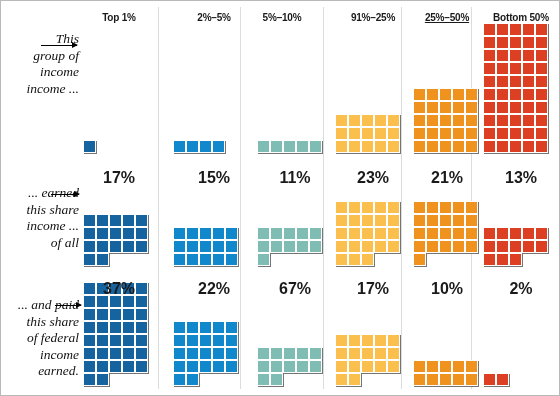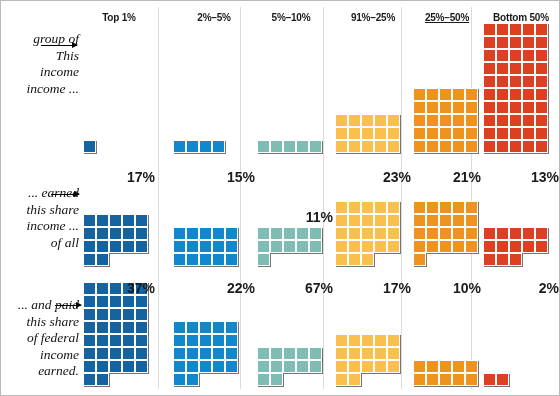--- a/index.html
+++ b/index.html
@@ -30,23 +30,23 @@
     text-align:center;
     font-weight:bold;
     font-size:10px;
     color:#1a1a1a;
     letter-spacing:-0.2px;
     line-height:13px;
   }
   .pct{
     position:absolute;
     width:100%;
-    text-align:right;
+    text-align:center;
     font-weight:bold;
-    font-size:14px;
+    font-size:16px;
     color:#1a1a1a;
     line-height:13px;
   }
   
   .shape{
     position:absolute;
     display:flex;
     flex-direction:column-reverse;
     align-items:flex-start;
   }
@@ -91,21 +91,21 @@
 <body>
 
 <div id="chart">
     <div class="divider" style="left: 157px; background: rgb(220, 220, 220);"></div>
     <div class="divider" style="left: 239px; background: rgb(220, 220, 220);"></div>
     <div class="divider" style="left: 322px; background: rgb(220, 220, 220);"></div>
     <div class="divider" style="left: 400px; background: rgb(220, 220, 220);"></div>
     <div class="divider" style="left: 470px; background: rgb(220, 220, 220);"></div>
     <div class="colhead" style="left: 82px; width: 72px; top: 10px;">Top 1%</div>
     <div class="colhead" style="left: 172px; width: 82px; top: 10px;">2%–5%</div>
-    <div class="colhead" style="left: 252px; width: 76px; top: 10px; text-align: center;">5%–10%</div>
+    <div class="colhead" style="left: 243px; width: 76px; top: 10px; text-align: center;">5%–10%</div>
     <div class="colhead" style="left: 334px; width: 76px; top: 10px;">91%–25%</div>
     <div class="colhead" style="left: 412px; width: 68px; top: 10px; text-decoration: underline;">25%–50%</div>
     <div class="colhead" style="left: 482px; width: 76px; top: 10px;">Bottom 50%</div>
     <div class="shape" style="left: 82px; top: 139px;">
       <div class="srow">
         <div class="cell" style="background: rgb(21, 100, 160);"></div>
       </div>
     </div>
     <div class="shape" style="left: 172px; top: 139px;">
       <div class="srow">
@@ -567,33 +567,33 @@
       </div>
     </div>
     <div class="shape" style="left: 482px; top: 372px;">
       <div class="srow">
         <div class="cell" style="background: rgb(220, 63, 34);"></div>
         <div class="cell" style="background: rgb(220, 63, 34);"></div>
       </div>
     </div>
     <div class="pct" style="left: 82px; width: 72px; top: 170px;">17%</div>
     <div class="pct" style="left: 172px; width: 82px; top: 170px;">15%</div>
-    <div class="pct" style="left: 256px; width: 76px; top: 170px; margin-top: 40px;">11%</div>
+    <div class="pct" style="left: 256px; width: 76px; top: 170px;">11%</div>
     <div class="pct" style="left: 334px; width: 76px; top: 170px;">23%</div>
     <div class="pct" style="left: 412px; width: 68px; top: 170px;">21%</div>
     <div class="pct" style="left: 482px; width: 76px; top: 170px;">13%</div>
     <div class="pct" style="left: 82px; width: 72px; top: 281px;">37%</div>
     <div class="pct" style="left: 172px; width: 82px; top: 281px;">22%</div>
     <div class="pct" style="left: 256px; width: 76px; top: 281px;">67%</div>
     <div class="pct" style="left: 334px; width: 76px; top: 281px;">17%</div>
     <div class="pct" style="left: 412px; width: 68px; top: 281px;">10%</div>
     <div class="pct" style="left: 482px; width: 76px; top: 281px;">2%</div>
     <div class="caption" style="top: 30px; left: 0px; width: 78px;">
+      <div>This</div>
       <div>group of</div>
-      <div>This</div>
       <div>income</div>
       <div>income ...</div>
     </div>
     <div class="arrow" style="left: 40px; top: 44px; width: 36px;"></div>
     <div class="caption" style="top: 184px; left: 0px; width: 78px;">
       <div>... earned</div>
       <div>this share</div>
       <div>income ...</div>
       <div>of all</div>
     </div>

